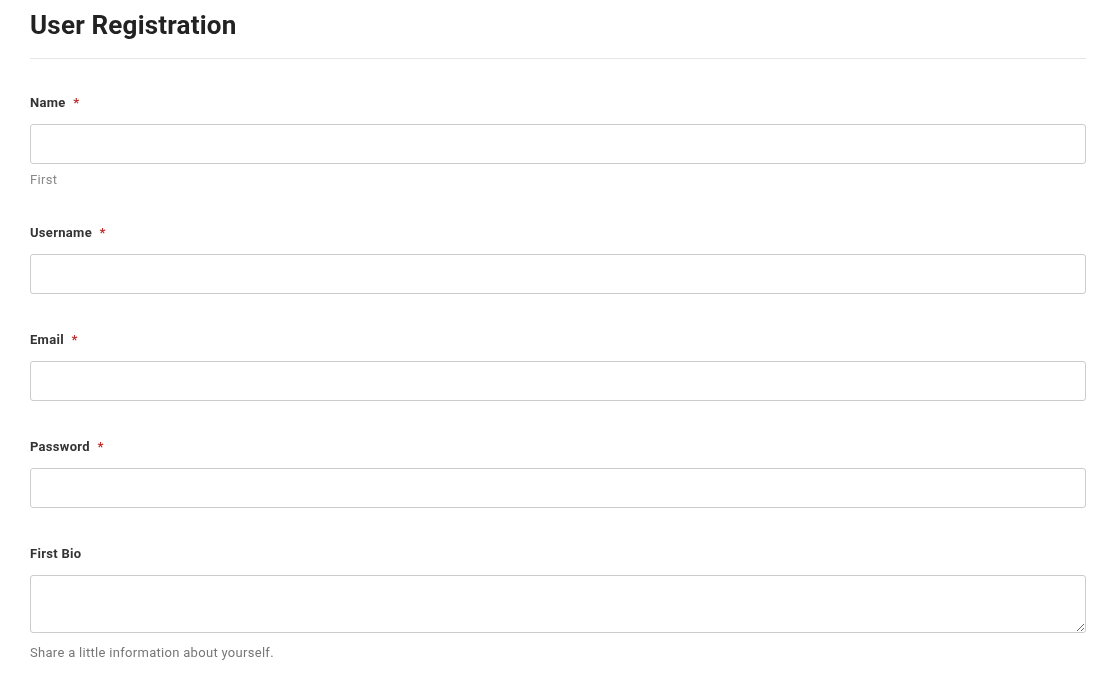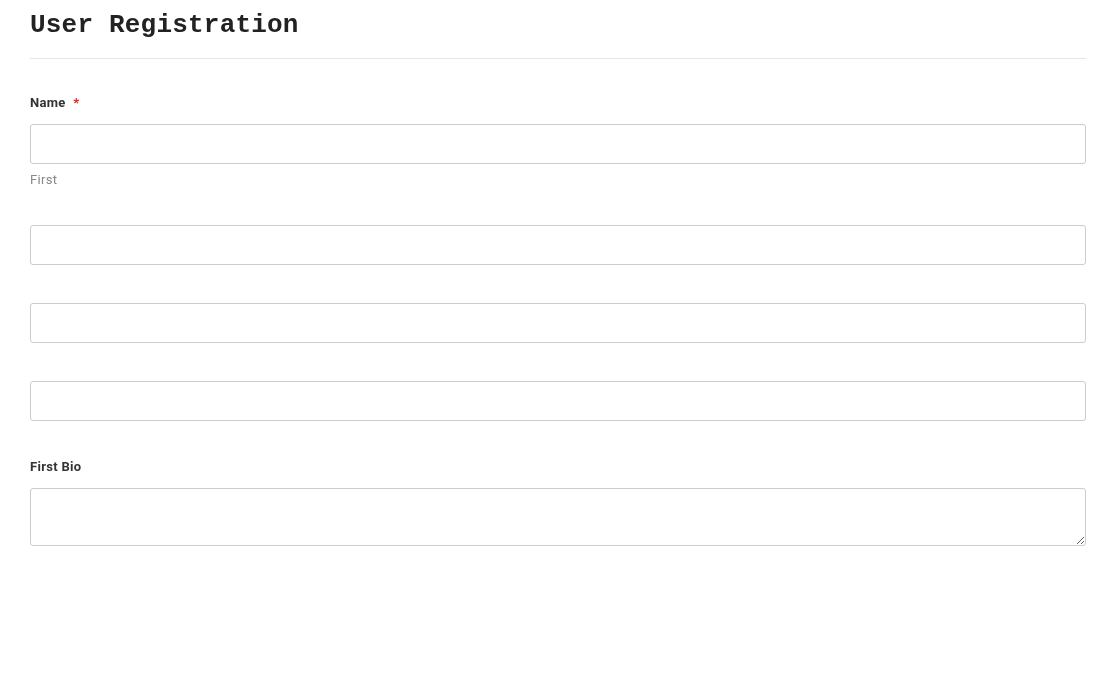--- a/index.html
+++ b/index.html
@@ -13,21 +13,20 @@
       color: #333;
       padding: 10px 30px 30px 30px;
       width: 1116px;
     }
     .form-title {
       font-size: 26px;
       font-weight: 700;
       color: #222;
       margin-bottom: 18px;
       letter-spacing: 0.2px;
-      font-family: Liberation Mono, monospace;
     }
     hr.divider {
       border: none;
       border-top: 1px solid #e5e5e5;
       margin-bottom: 36px;
     }
     .field-group {
       margin-bottom: 38px;
     }
     .field-label {
@@ -94,29 +93,42 @@
   </label>
   <div class="name-row">
     <div class="name-col">
       <input type="text" value="" style="">
       <div class="sub-label">First</div>
     </div>
   </div>
 </div>
 
 <div class="field-group">
+  <label class="field-label">
+    <span>Username</span>
+    <span class="required-asterisk">*</span>
+  </label>
   <input type="text" value="" style="">
 </div>
 
 <div class="field-group">
+  <label class="field-label">
+    <span>Email</span>
+    <span class="required-asterisk">*</span>
+  </label>
   <input type="email" value="" style="">
 </div>
 
 <div class="field-group">
+  <label class="field-label">
+    <span>Password</span>
+    <span class="required-asterisk">*</span>
+  </label>
   <input type="password" value="" style="">
 </div>
 
 <div class="field-group" style="margin-bottom:0;">
   <label class="field-label">
     <span>First Bio</span>
   </label>
   <textarea value="" style=""></textarea>
+  <div class="help-text">Share a little information about yourself.</div>
 </div>
 
 </body></html>

